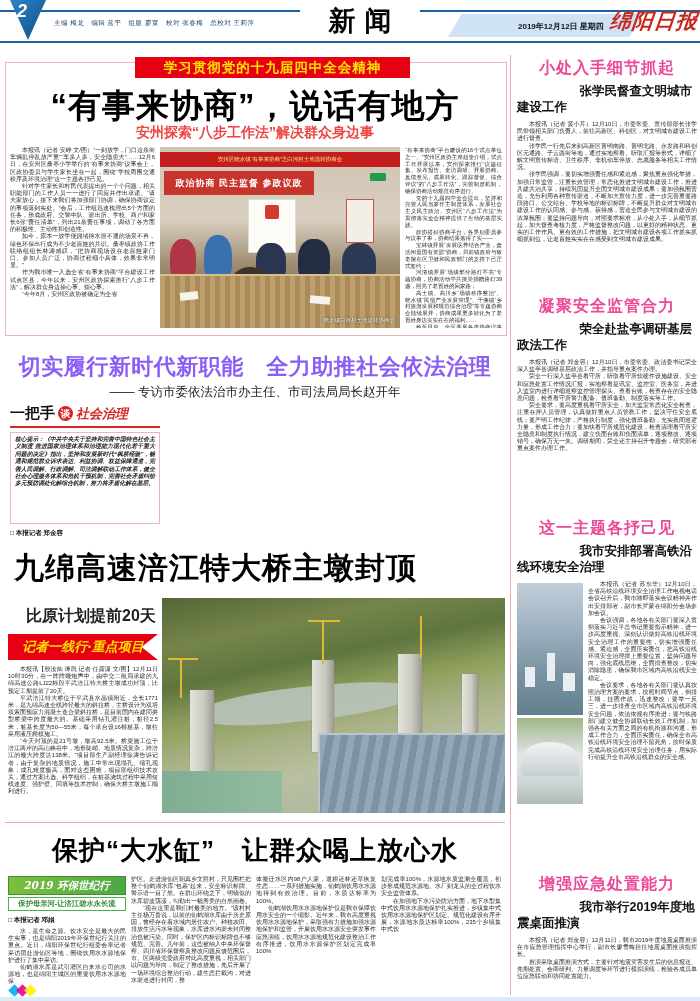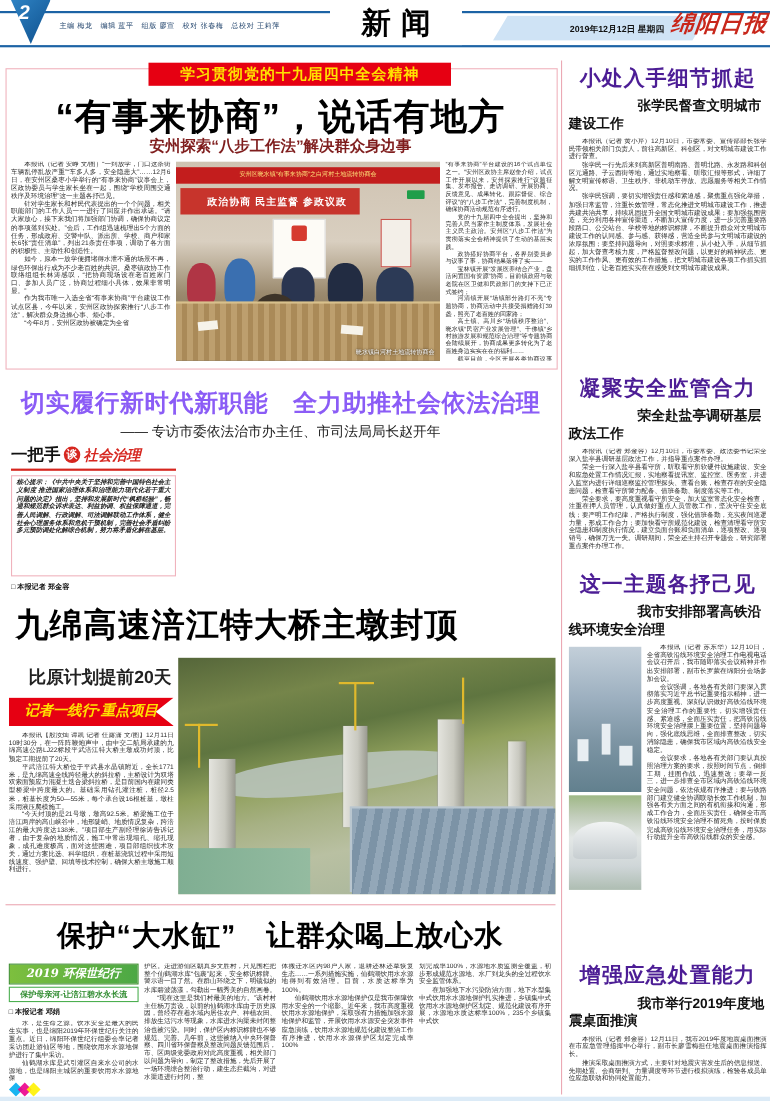--- a/index.html
+++ b/index.html
@@ -27,31 +27,31 @@
   .body p{margin:0;text-indent:2em;}
   .cont p:first-child{text-indent:0;}
   .byline{font-size:6.5px;font-weight:bold;color:#111;}
   .pinkline{position:absolute;background:#eba9b4;}
   
   .box1{position:absolute;left:5px;top:62px;width:500px;height:272px;border:1px solid #f0b3bd;}
   .theme-banner{position:absolute;left:135px;top:57px;width:275px;height:21px;background:#e60012;
       color:#ffe100;font-size:13.5px;font-weight:bold;text-align:center;line-height:21px;letter-spacing:1px;}
   .hl1{position:absolute;left:8px;top:84px;width:494px;text-align:center;font-size:33px;font-weight:bold;
       letter-spacing:1px;color:#000;white-space:nowrap;}
-  .sh1{position:absolute;left:8px;top:124px;width:494px;text-align:center;font-size:14px;font-weight:600;color:#7f1d1d;}
+  .sh1{position:absolute;left:8px;top:124px;width:494px;text-align:center;font-size:14px;font-weight:600;color:#ef4444;}
   .a1row{position:absolute;left:10px;top:147px;width:492px;height:181px;display:flex;gap:5px;}
   .a1c1{width:145px;height:181px;}
   .a1c3{width:97px;height:181px;font-size:5.5px;line-height:6.8px;}
   
   .mphoto{position:relative;width:240px;height:181px;overflow:hidden;
       background:linear-gradient(180deg,#cfc3b2 0%,#d9cfc0 40%,#9b8a6e 66%,#6f5d44 100%);}
   .mp-banner{position:absolute;left:0;top:5px;right:0;height:15px;background:#c31d1d;color:#ffe37a;
       font-size:5.5px;text-align:center;line-height:15px;overflow:hidden;white-space:nowrap;}
   .mp-wall{position:absolute;left:4px;top:24px;width:150px;height:24px;background:#c7342c;color:#fff;
-      font-weight:bold;font-size:9px;text-align:center;line-height:24px;letter-spacing:1px;overflow:hidden;white-space:nowrap;padding-left:13px;}
+      font-weight:bold;font-size:9px;text-align:center;line-height:24px;letter-spacing:1px;overflow:hidden;white-space:nowrap;}
   .mp-exit{position:absolute;right:14px;top:26px;width:16px;height:8px;background:#1f9e4a;border-radius:1px;}
   .mp-poster{position:absolute;right:26px;top:52px;width:26px;height:42px;background:#f3efe8;border:1px solid #c9524a;}
   .mp-board{position:absolute;left:88px;top:52px;width:46px;height:52px;background:#fdfbf6;border:1px solid #ddd;}
   .mp-board i{display:block;margin:5px auto 0;width:14px;height:14px;background:#d63a2f;border-radius:2px;}
   .person{position:absolute;border-radius:45% 45% 30% 30%;}
   .mp-table{position:absolute;left:0;bottom:0;width:100%;height:52px;
       background:repeating-linear-gradient(90deg,#bd9f6e 0 5px,#aa8a58 5px 10px);box-shadow:0 -2px 0 #d8c08c;}
   .paper{position:absolute;background:#f6f3ea;}
   .mp-cap{position:absolute;right:5px;bottom:4px;color:#fff;font-size:5.5px;text-shadow:0 0 2px #000;}
   
@@ -95,25 +95,25 @@
   .gbadge1{background:linear-gradient(90deg,#7dbf3e,#4ca845);border:1px solid #3f8f2f;color:#fff;
       font-weight:bold;font-style:italic;font-size:10.5px;text-align:center;line-height:17px;height:17px;
       font-family:"DejaVu Serif",serif;}
   .gbadge2{border:1px solid #4caf50;color:#2e8b2e;font-weight:bold;font-size:7.3px;text-align:center;
       line-height:12px;height:12px;margin-top:2px;white-space:nowrap;overflow:hidden;}
   .a4byline{margin:5px 0 3px;}
   .a4c1 .body{height:78px;}
   
   .divider{left:510px;top:55px;width:1px;height:940px;}
   .sb{position:absolute;left:517px;width:180px;}
-  .sb-hl{font-size:19px;font-weight:bold;text-align:center;letter-spacing:1px;color:#4c1d95;}
+  .sb-hl{font-size:16px;font-weight:bold;text-align:center;letter-spacing:1px;color:#ec4899;}
   .sb-sh{font-size:12.5px;font-weight:bold;color:#111;text-indent:5em;line-height:16px;margin-top:4px;}
   .sb-body{margin-top:6px;}
   .sbA{top:58px;} .sbA .sb-body{height:172px;}
-  .sbB{top:296px;margin-top:44px;} .sbB .sb-body{height:146px;}
+  .sbB{top:296px;} .sbB .sb-body{height:146px;}
   .sbC{top:518px;} .sbC .sb-bodywrap{margin-top:6px;height:288px;overflow:hidden;}
   .sb-photos{float:left;width:66px;margin:2px 5px 2px 0;}
   .sbp1{width:66px;height:132px;background:linear-gradient(180deg,#c3cfd9 0%,#9db0c0 35%,#7d95a4 65%,#62808e 100%);position:relative;overflow:hidden;}
   .sbp1 .spk{position:absolute;background:#e8eef2;}
   .sbp2{width:66px;height:86px;margin-top:3px;position:relative;overflow:hidden;
       background:linear-gradient(180deg,#9fb886 0%,#c2cdbb 22%,#e3e7e6 45%,#cfd6d8 75%,#aebdb2 100%);}
   .sbp2 .roof{position:absolute;left:4px;top:24px;width:58px;height:34px;border-radius:50% 50% 10% 10%;
       background:linear-gradient(180deg,#f2f4f4,#c7ced1);}
   .sbD{top:874px;} .sbD .sb-body{height:64px;}
   

